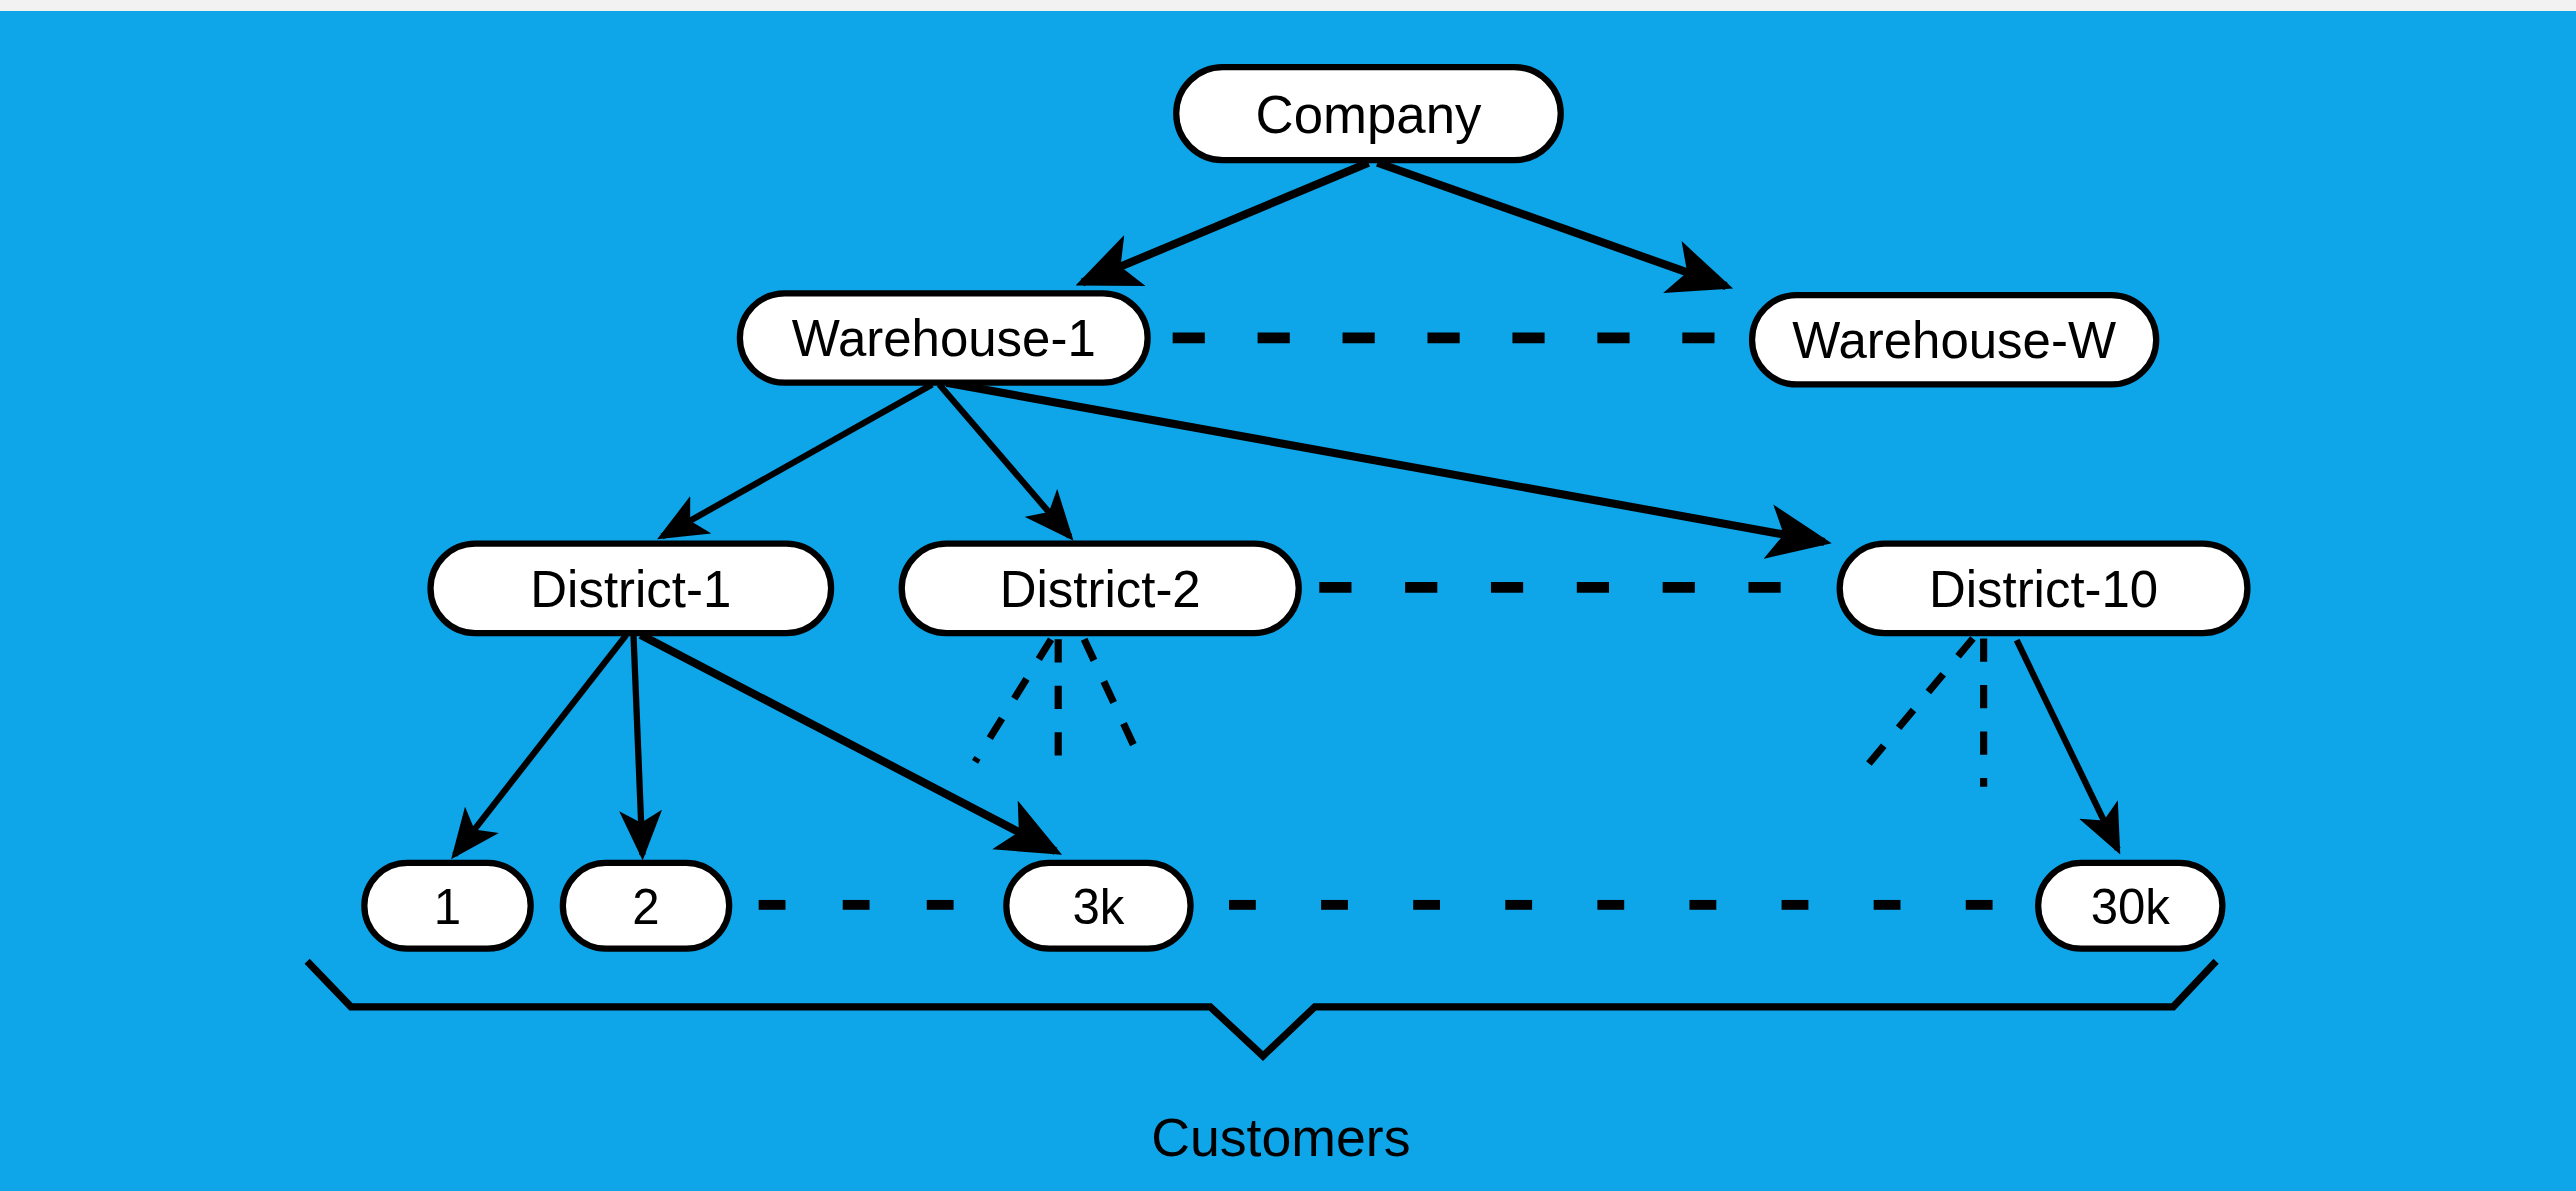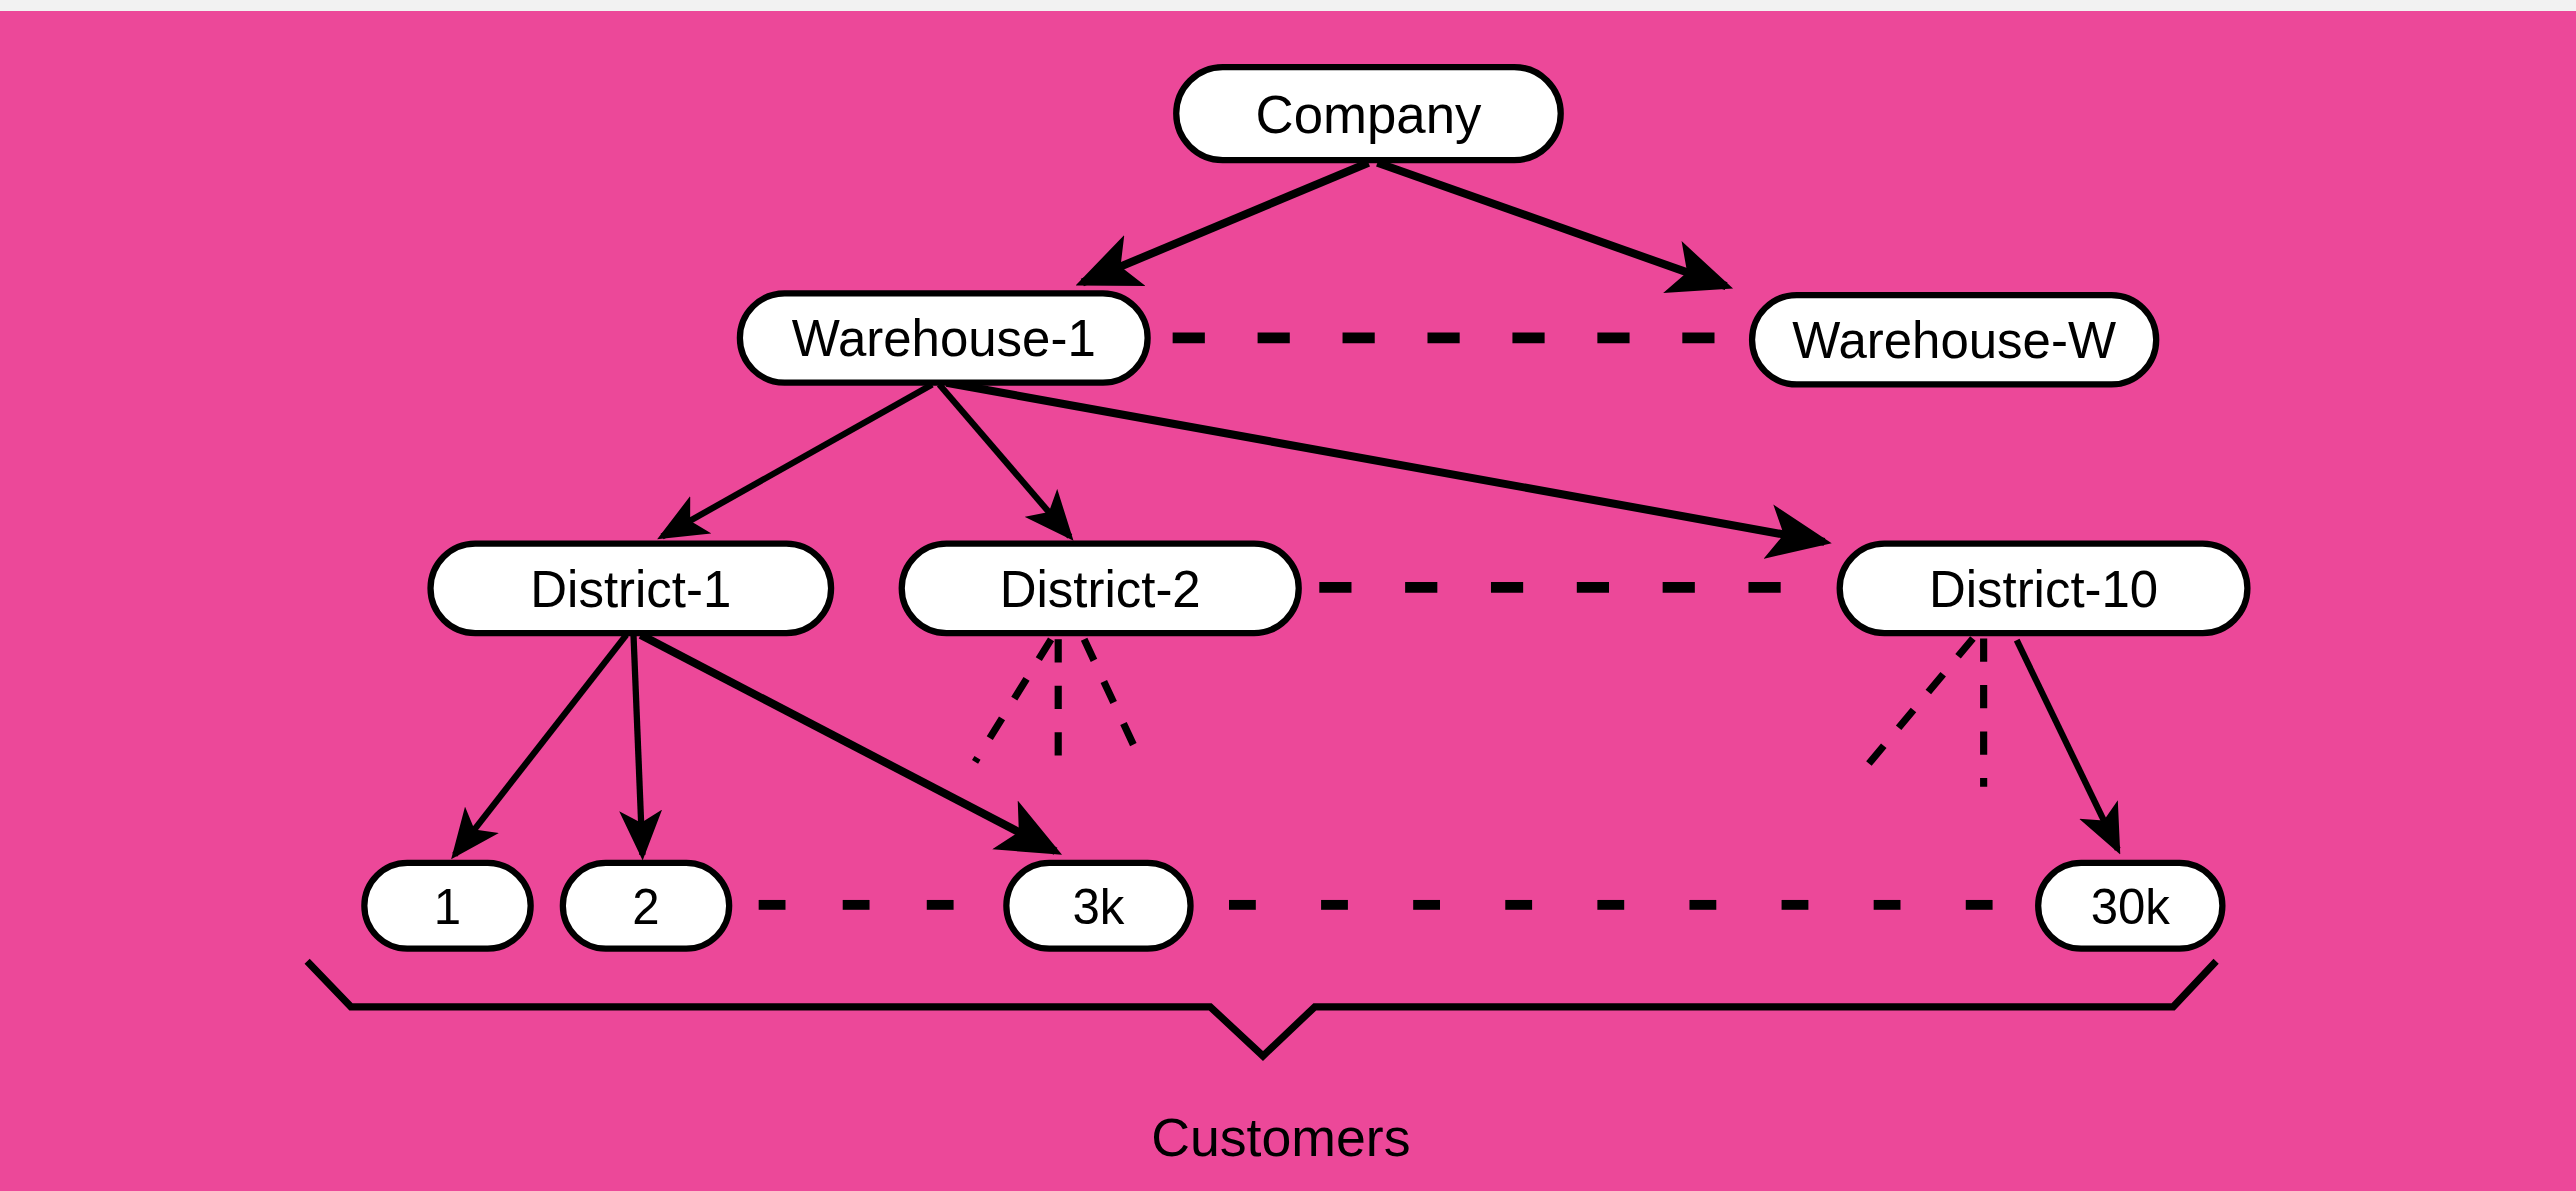--- a/index.html
+++ b/index.html
@@ -7,21 +7,21 @@
     padding: 0;
     background: #ffffff;
   }
   body {
     font-family: "Liberation Sans", sans-serif;
   }
   #canvas {
     position: relative;
     width: 2576px;
     height: 1191px;
-    background: #ec4899;
+    background: #0ea5e9;
     overflow: hidden;
   }
   #bg-band {
     position: absolute;
     left: 0; top: 0;
     width: 2576px;
     height: 10.7px;
     background: #f2f2f2;
   }
   #diagram-svg {

